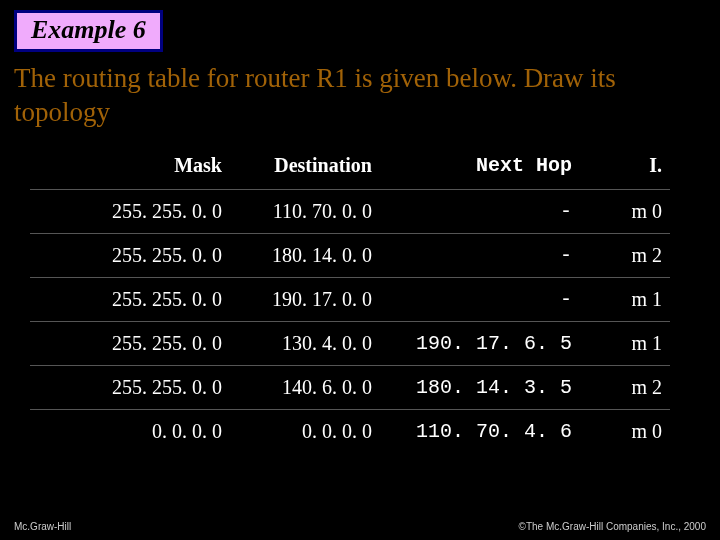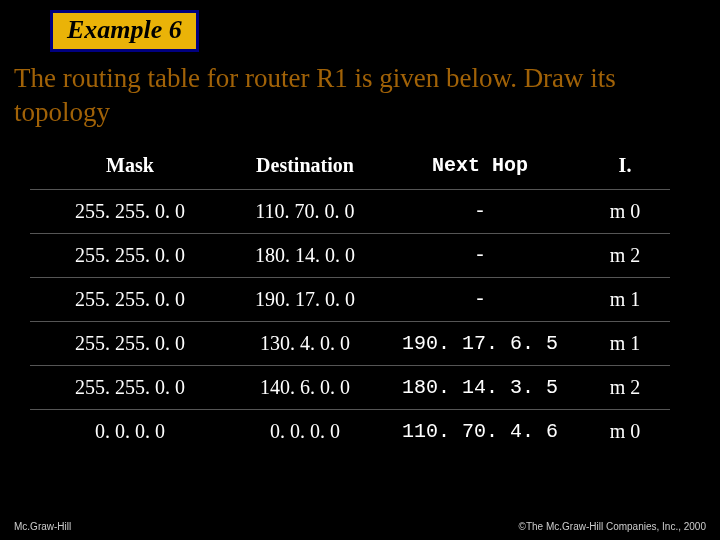--- a/index.html
+++ b/index.html
@@ -8,48 +8,47 @@
     background: #000;
     color: #fff;
     font-family: "Times New Roman", Times, serif;
     position: relative;
     overflow: hidden;
   }
   .example-badge {
     position: absolute;
     top: 10px;
     left: 14px;
-    background: #eab308;
+    background: #f0abfc;
     border: 3px solid #000080;
     padding: 4px 14px 6px 14px;
     color: #000;
     font-weight: bold;
     font-style: italic;
     font-size: 26px;
     line-height: 1;
-    margin-left: 36px;
   }
   .prompt {
     position: absolute;
     top: 62px;
     left: 14px;
     right: 14px;
     color: #a16207;
     font-size: 27px;
     line-height: 1.25;
   }
   .rt {
     position: absolute;
     top: 146px;
     left: 30px;
     border-collapse: collapse;
     font-size: 20px;
   }
   .rt th, .rt td {
-    text-align: center;
+    text-align: right;
     border-bottom: 1px solid #555;
     padding: 10px 8px;
     font-weight: normal;
   }
   .rt th {
     font-weight: bold;
     padding-top: 8px;
     padding-bottom: 12px;
   }
   .rt .c0 { width: 200px; }

